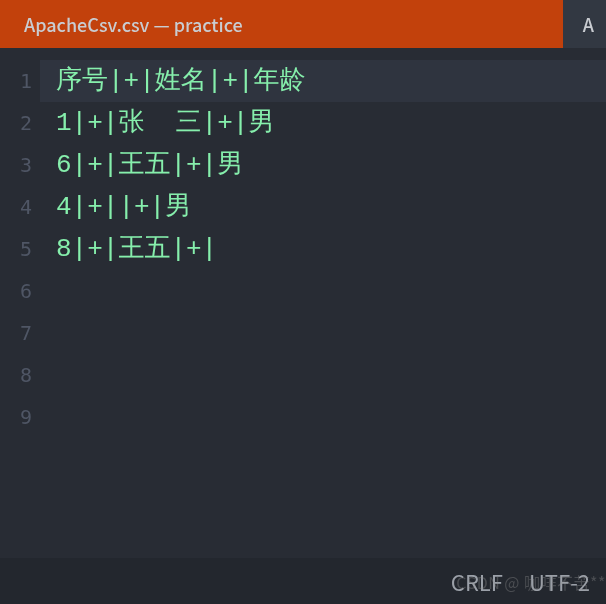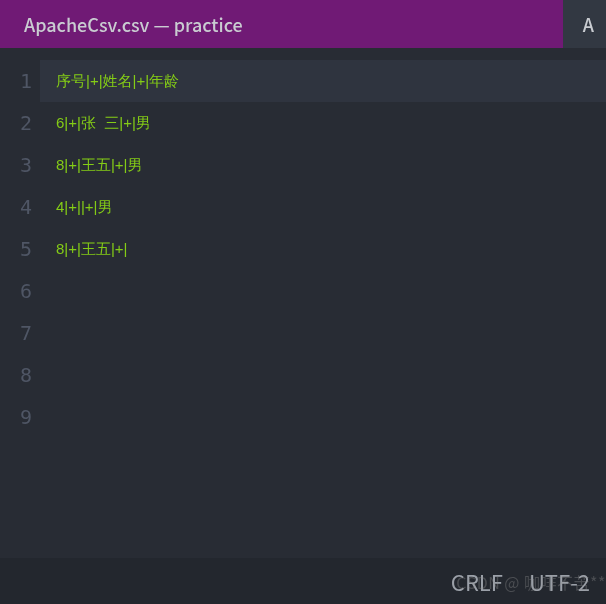--- a/index.html
+++ b/index.html
@@ -7,21 +7,21 @@
       width: 606px;
       height: 604px;
       background: #23272e;
       font-family: -apple-system, 'Segoe UI', 'Noto Sans CJK SC', sans-serif;
       overflow: hidden;
       position: relative;
     }
     .tabbar {
       display: flex;
       height: 48px;
-      background: #701a75;
+      background: #c2410c;
       align-items: stretch;
     }
     .tab {
       display: flex;
       align-items: center;
       justify-content: center;
       padding: 0 24px;
       color: #c9ccd1;
       font-size: 18px;
       font-weight: 500;
@@ -53,24 +53,24 @@
     }
     .code {
       flex: 1;
       padding-top: 12px;
       overflow: hidden;
     }
     .codeline {
       height: 42px;
       line-height: 42px;
       padding-left: 16px;
-      color: #84cc16;
-      font-size: 15px;
+      color: #86efac;
+      font-size: 26px;
       white-space: pre;
-      font-family: Liberation Sans, sans-serif;
+      font-family: Liberation Mono, monospace;
     }
     .codeline.current {
       background: #2f343f;
     }
     .statusbar {
       position: absolute;
       bottom: 0;
       left: 0;
       right: 0;
       height: 46px;
@@ -111,22 +111,22 @@
       <div class="lineno">3</div>
       <div class="lineno">4</div>
       <div class="lineno">5</div>
       <div class="lineno">6</div>
       <div class="lineno">7</div>
       <div class="lineno">8</div>
       <div class="lineno">9</div>
     </div>
   <div class="code codeoverlay">
       <div class="codeline current">序号|+|姓名|+|年龄</div>
-      <div class="codeline">6|+|张  三|+|男</div>
-      <div class="codeline">8|+|王五|+|男</div>
+      <div class="codeline">1|+|张  三|+|男</div>
+      <div class="codeline">6|+|王五|+|男</div>
       <div class="codeline">4|+||+|男</div>
       <div class="codeline">8|+|王五|+|</div>
       <div class="codeline"></div>
       <div class="codeline"></div>
     </div>
 </div>
 
 <div class="statusbar">
   <span>CRLF</span>
   <span>UTF-2</span>

